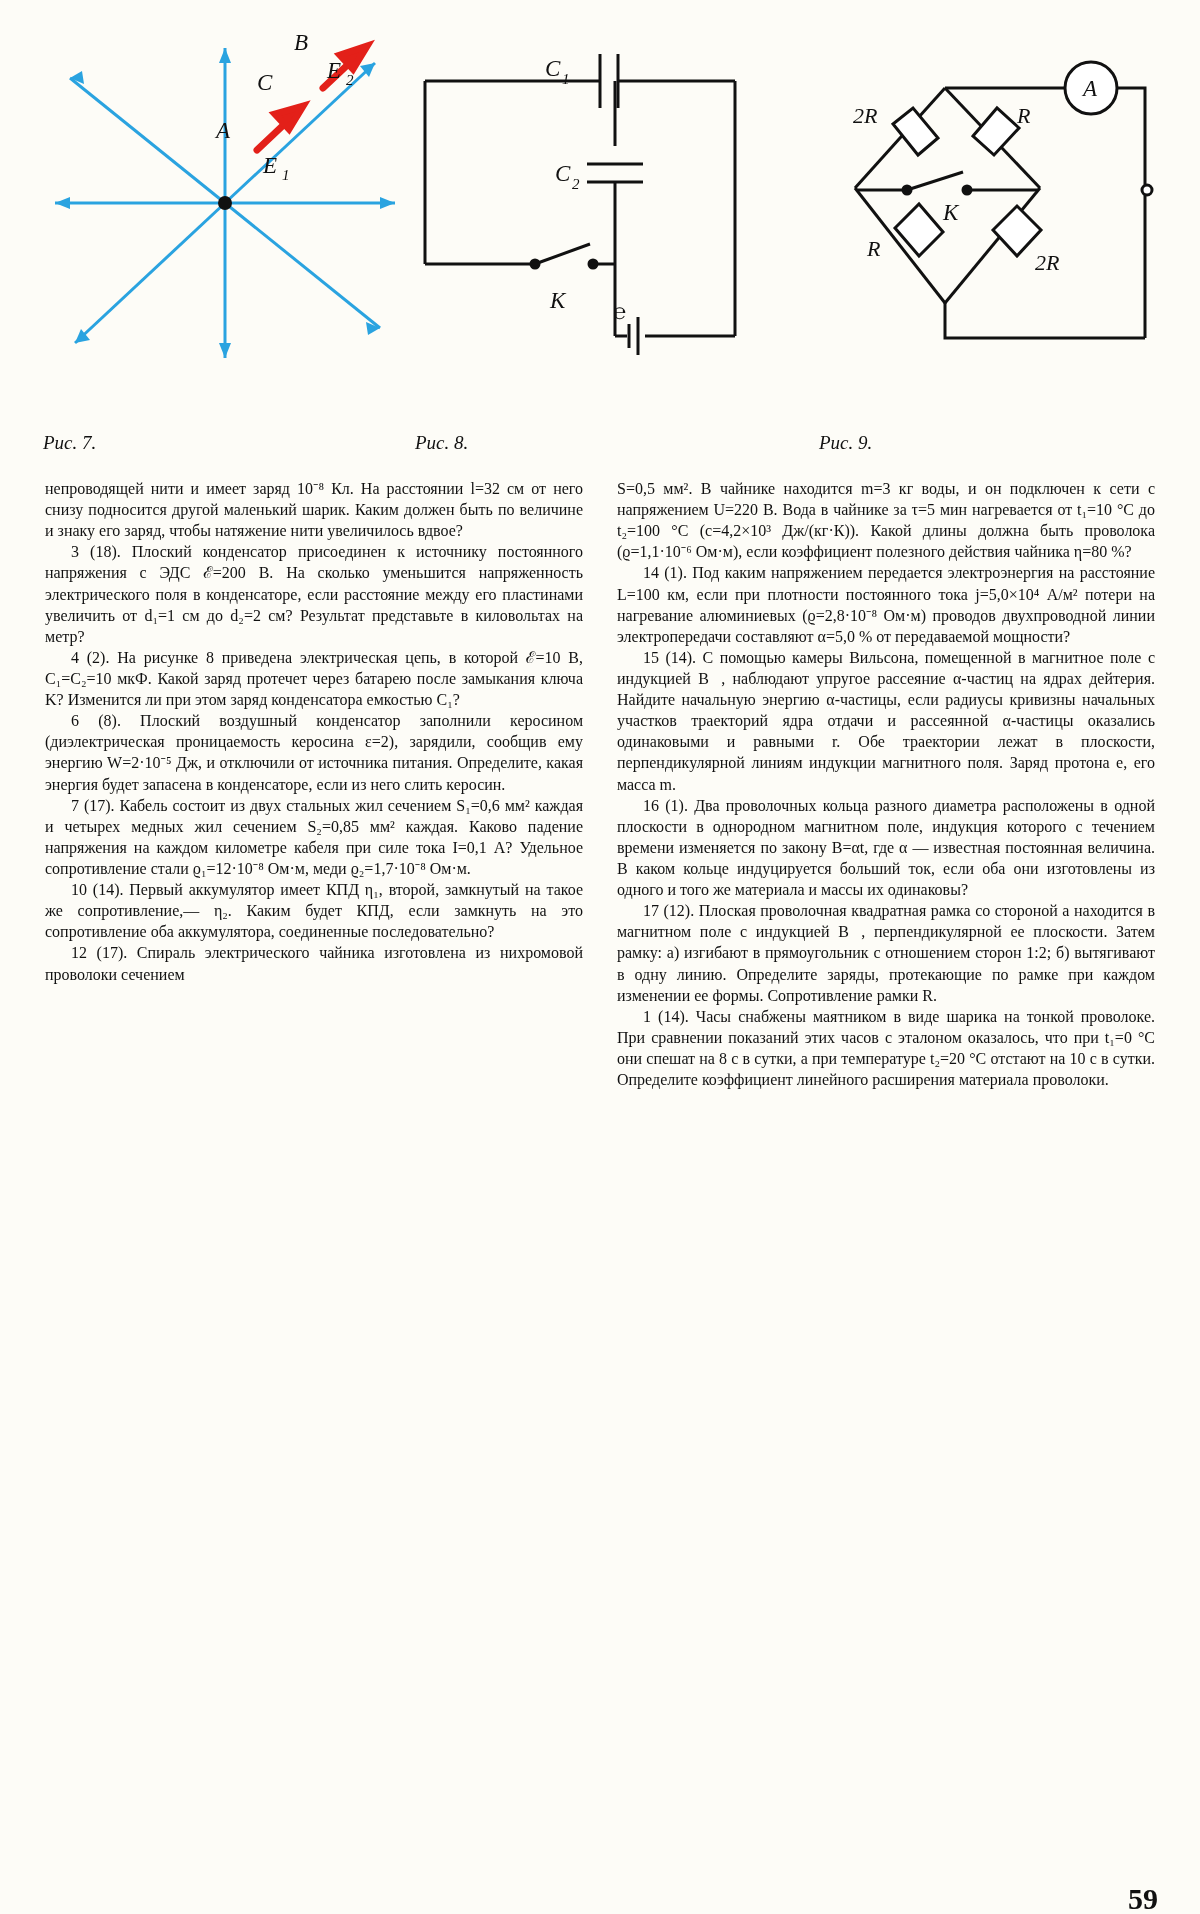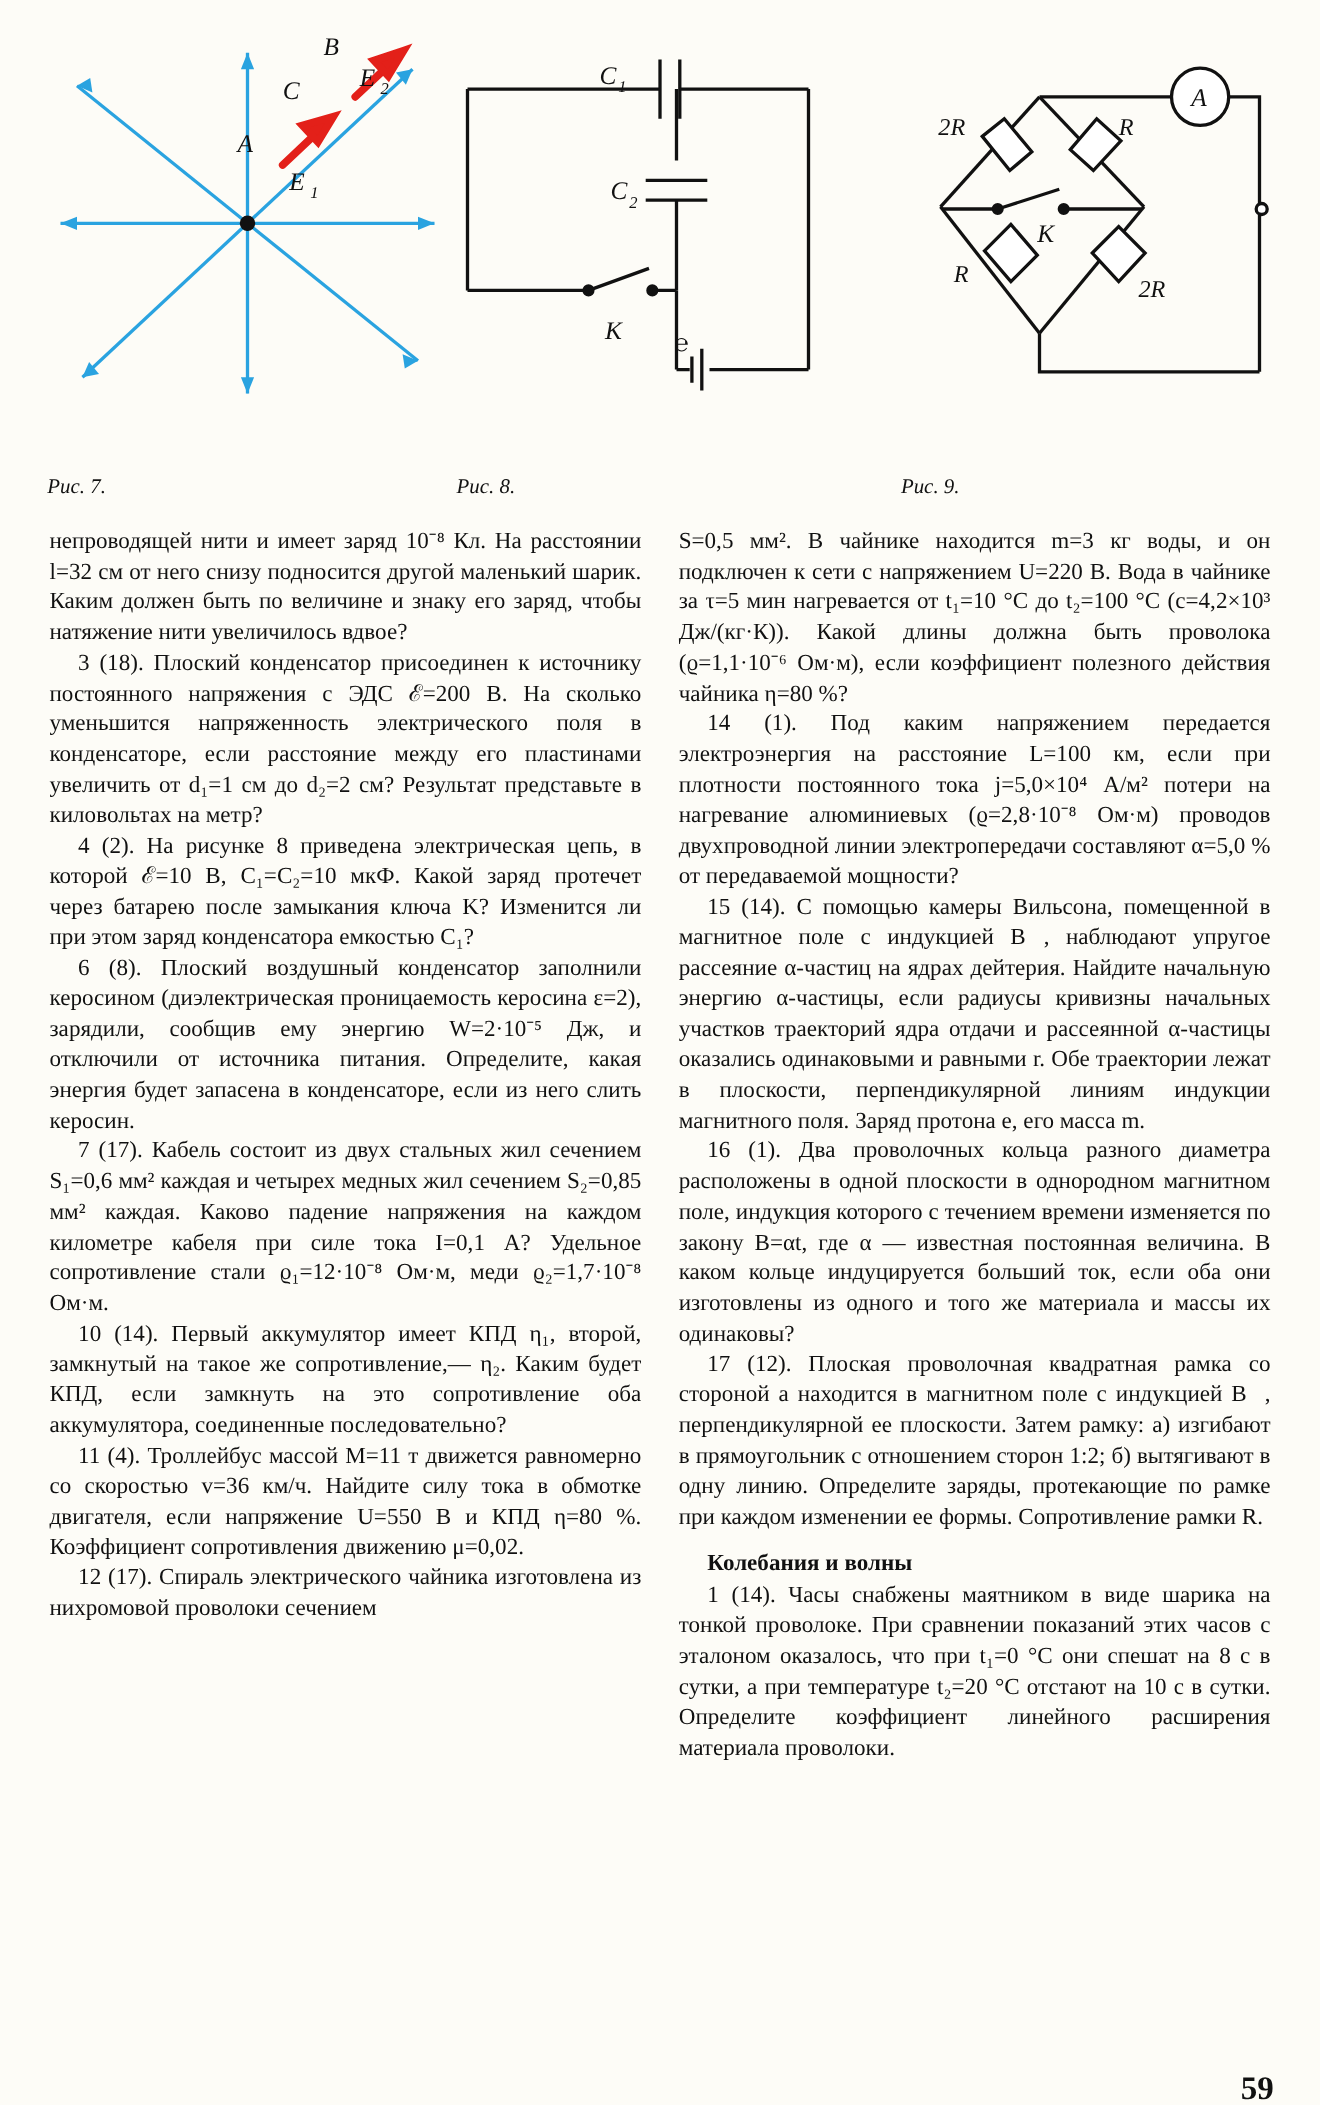--- a/index.html
+++ b/index.html
@@ -29,21 +29,21 @@
   .captions { position:relative; width:1130px; height:26px; margin:4px auto 16px auto; }
   .captions .fig-caption { position:absolute; }
 
   
   .columns {
     position:relative;
     width:1110px;
     margin:20px auto 0 auto;
     display:flex;
     gap:34px;
-    font-size:21px;
+    font-size:16px;
     line-height:1.32;
     text-align:justify;
   }
   .col { width:538px; }
   p.para {
     margin:0;
     text-indent:26px;
     hyphens:auto;
   }
   p.first { text-indent:0; }
@@ -210,29 +210,27 @@
 
   <div class="columns">
 
     <div class="col">
       <p class="para first">непроводящей нити и имеет заряд 10⁻⁸ Кл. На расстоянии l=32 см от него снизу подносится другой маленький шарик. Каким должен быть по величине и знаку его заряд, чтобы натяжение нити увеличилось вдвое?</p>
       <p class="para">3 (18). Плоский конденсатор присоединен к источнику постоянного напряжения с ЭДС ℰ=200 В. На сколько уменьшится напряженность электрического поля в конденсаторе, если расстояние между его пластинами увеличить от d₁=1 см до d₂=2 см? Результат представьте в киловольтах на метр?</p>
       <p class="para">4 (2). На рисунке 8 приведена электрическая цепь, в которой ℰ=10 В, C₁=C₂=10 мкФ. Какой заряд протечет через батарею после замыкания ключа K? Изменится ли при этом заряд конденсатора емкостью C₁?</p>
       <p class="para">6 (8). Плоский воздушный конденсатор заполнили керосином (диэлектрическая проницаемость керосина ε=2), зарядили, сообщив ему энергию W=2·10⁻⁵ Дж, и отключили от источника питания. Определите, какая энергия будет запасена в конденсаторе, если из него слить керосин.</p>
       <p class="para">7 (17). Кабель состоит из двух стальных жил сечением S₁=0,6 мм² каждая и четырех медных жил сечением S₂=0,85 мм² каждая. Каково падение напряжения на каждом километре кабеля при силе тока I=0,1 А? Удельное сопротивление стали ϱ₁=12·10⁻⁸ Ом·м, меди ϱ₂=1,7·10⁻⁸ Ом·м.</p>
       <p class="para">10 (14). Первый аккумулятор имеет КПД η₁, второй, замкнутый на такое же сопротивление,— η₂. Каким будет КПД, если замкнуть на это сопротивление оба аккумулятора, соединенные последовательно?</p>
-      <p class="para">11 (4). Троллейбус массой M=11 т движется равномерно со скоростью v=36 км/ч. Найдите силу тока в обмотке двигателя, если напряжение U=550 В и КПД η=80 %. Коэффициент сопротивления движению μ=0,02.</p>
       <p class="para">12 (17). Спираль электрического чайника изготовлена из нихромовой проволоки сечением</p>
     </div>
 
     <div class="col">
       <p class="para first">S=0,5 мм². В чайнике находится m=3 кг воды, и он подключен к сети с напряжением U=220 В. Вода в чайнике за τ=5 мин нагревается от t₁=10 °C до t₂=100 °C (c=4,2×10³ Дж/(кг·К)). Какой длины должна быть проволока (ϱ=1,1·10⁻⁶ Ом·м), если коэффициент полезного действия чайника η=80 %?</p>
       <p class="para">14 (1). Под каким напряжением передается электроэнергия на расстояние L=100 км, если при плотности постоянного тока j=5,0×10⁴ А/м² потери на нагревание алюминиевых (ϱ=2,8·10⁻⁸ Ом·м) проводов двухпроводной линии электропередачи составляют α=5,0 % от передаваемой мощности?</p>
       <p class="para">15 (14). С помощью камеры Вильсона, помещенной в магнитное поле с индукцией B⃗, наблюдают упругое рассеяние α-частиц на ядрах дейтерия. Найдите начальную энергию α-частицы, если радиусы кривизны начальных участков траекторий ядра отдачи и рассеянной α-частицы оказались одинаковыми и равными r. Обе траектории лежат в плоскости, перпендикулярной линиям индукции магнитного поля. Заряд протона e, его масса m.</p>
       <p class="para">16 (1). Два проволочных кольца разного диаметра расположены в одной плоскости в однородном магнитном поле, индукция которого с течением времени изменяется по закону B=αt, где α — известная постоянная величина. В каком кольце индуцируется больший ток, если оба они изготовлены из одного и того же материала и массы их одинаковы?</p>
       <p class="para">17 (12). Плоская проволочная квадратная рамка со стороной a находится в магнитном поле с индукцией B⃗, перпендикулярной ее плоскости. Затем рамку: а) изгибают в прямоугольник с отношением сторон 1:2; б) вытягивают в одну линию. Определите заряды, протекающие по рамке при каждом изменении ее формы. Сопротивление рамки R.</p>
-      <p class="section-head">Колебания и волны</p>
       <p class="para">1 (14). Часы снабжены маятником в виде шарика на тонкой проволоке. При сравнении показаний этих часов с эталоном оказалось, что при t₁=0 °C они спешат на 8 с в сутки, а при температуре t₂=20 °C отстают на 10 с в сутки. Определите коэффициент линейного расширения материала проволоки.</p>
     </div>
   </div>
 
   <div class="pagenum">59</div>
 </div>
 
 </body></html>

